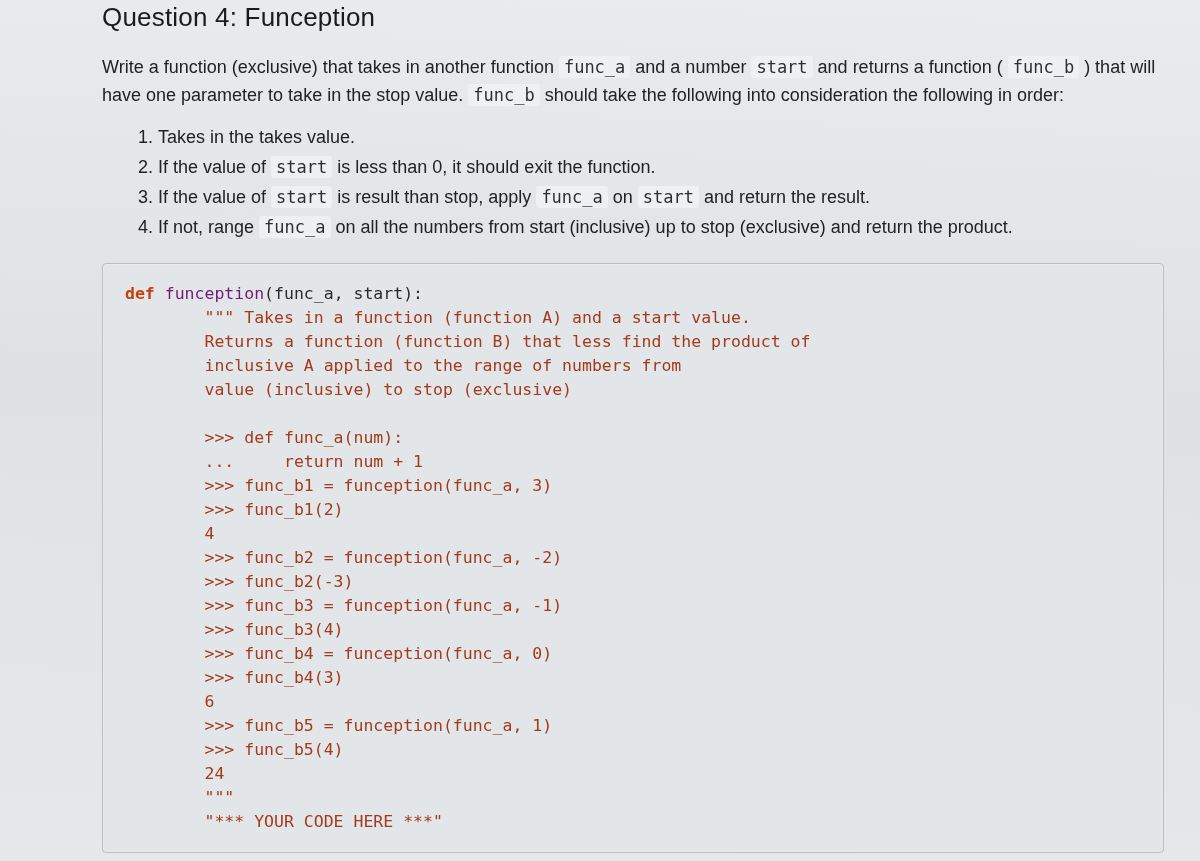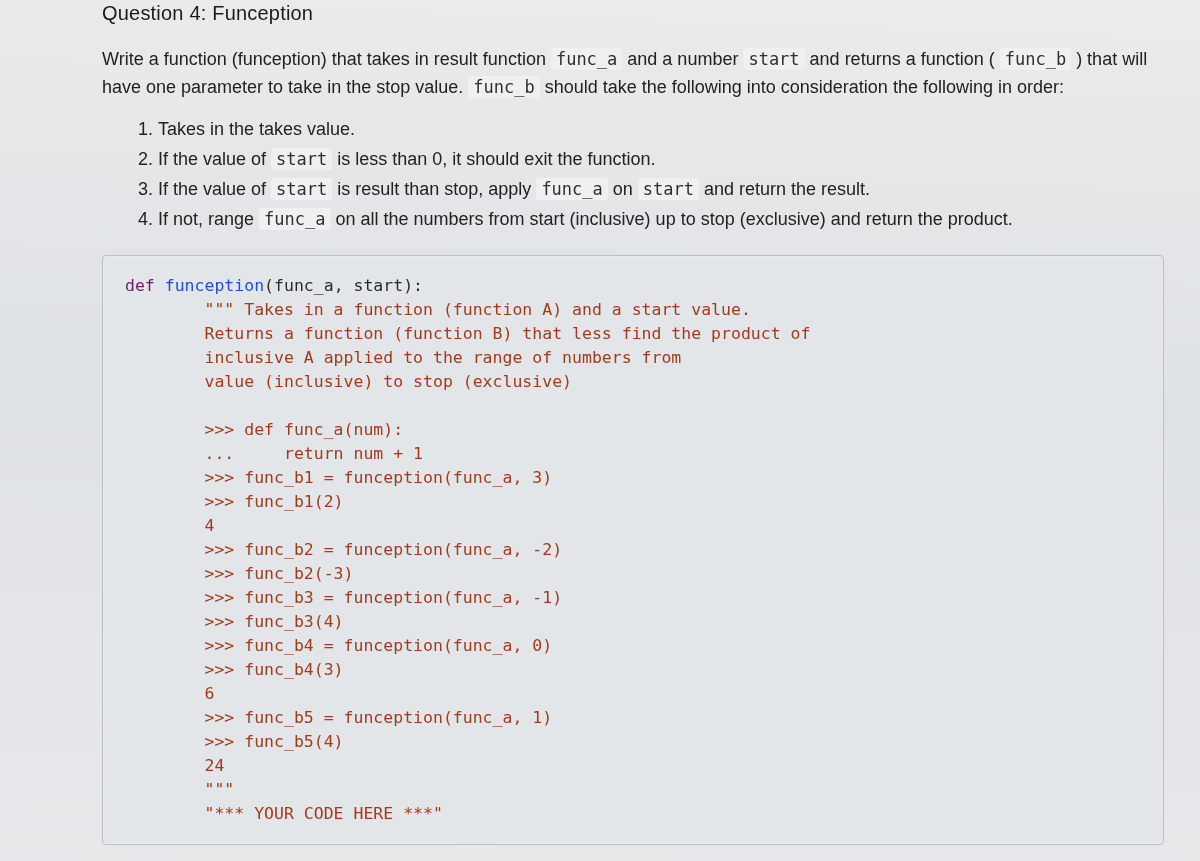--- a/index.html
+++ b/index.html
@@ -9,21 +9,21 @@
     background: #e2e4e6;
     font-family: "Helvetica Neue", Helvetica, Arial, sans-serif;
     color: #1a1a1a;
   }
   .page {
     padding: 0 36px 24px 102px;
     box-sizing: border-box;
     background: linear-gradient(182deg, #e9ebec 0%, #dfe2e4 45%, #e6e8ea 100%);
   }
   h2.title {
-    font-size: 20px;
+    font-size: 26px;
     font-weight: 400;
     color: #1b1b1b;
     margin: 0;
     padding-top: 2px;
     padding-bottom: 10px;
     letter-spacing: 0.2px;
   }
   .intro {
     font-size: 18px;
     line-height: 28px;
@@ -54,33 +54,33 @@
     background: #e3e6e8;
     padding: 18px 22px;
     font-family: Menlo, Consolas, "DejaVu Sans Mono", monospace;
     font-size: 16.5px;
     line-height: 24px;
     white-space: pre;
     overflow-x: auto;
     color: #2a2a2a;
     box-shadow: inset 0 0 0 1px rgba(255,255,255,0.15);
   }
-  .kw   { color: #701a75; font-weight: 400; }  
-  .fn   { color: #1d4ed8; }                     
+  .kw   { color: #c2410c; font-weight: 700; }  
+  .fn   { color: #701a75; }                     
   .doc  { color: #a33a1c; }
 </style>
 </head>
 <body>
 
 <div class="page">
 
   <h2 class="title">Question 4: Funception</h2>
 
   <p class="intro">
-    <span>Write a function (funception) that takes in result function </span><code>func_a</code><span> and a number </span><code>start</code><span> and returns a function ( </span><code>func_b</code><span> ) that will have one parameter to take in the stop value. </span><code>func_b</code><span> should take the following into consideration the following in order:</span>
+    <span>Write a function (exclusive) that takes in another function </span><code>func_a</code><span> and a number </span><code>start</code><span> and returns a function ( </span><code>func_b</code><span> ) that will have one parameter to take in the stop value. </span><code>func_b</code><span> should take the following into consideration the following in order:</span>
   </p>
 
   <ol class="list">
     <li><span>Takes in the takes value.</span></li>
     <li><span>If the value of </span><code>start</code><span> is less than 0, it should exit the function.</span></li>
     <li><span>If the value of </span><code>start</code><span> is result than stop, apply </span><code>func_a</code><span> on </span><code>start</code><span> and return the result.</span></li>
     <li><span>If not, range </span><code>func_a</code><span> on all the numbers from start (inclusive) up to stop (exclusive) and return the product.</span></li>
   </ol>
 
   <div class="codebox"><span class="kw">def </span><span class="fn">funception</span><span>(func_a, start):</span>

